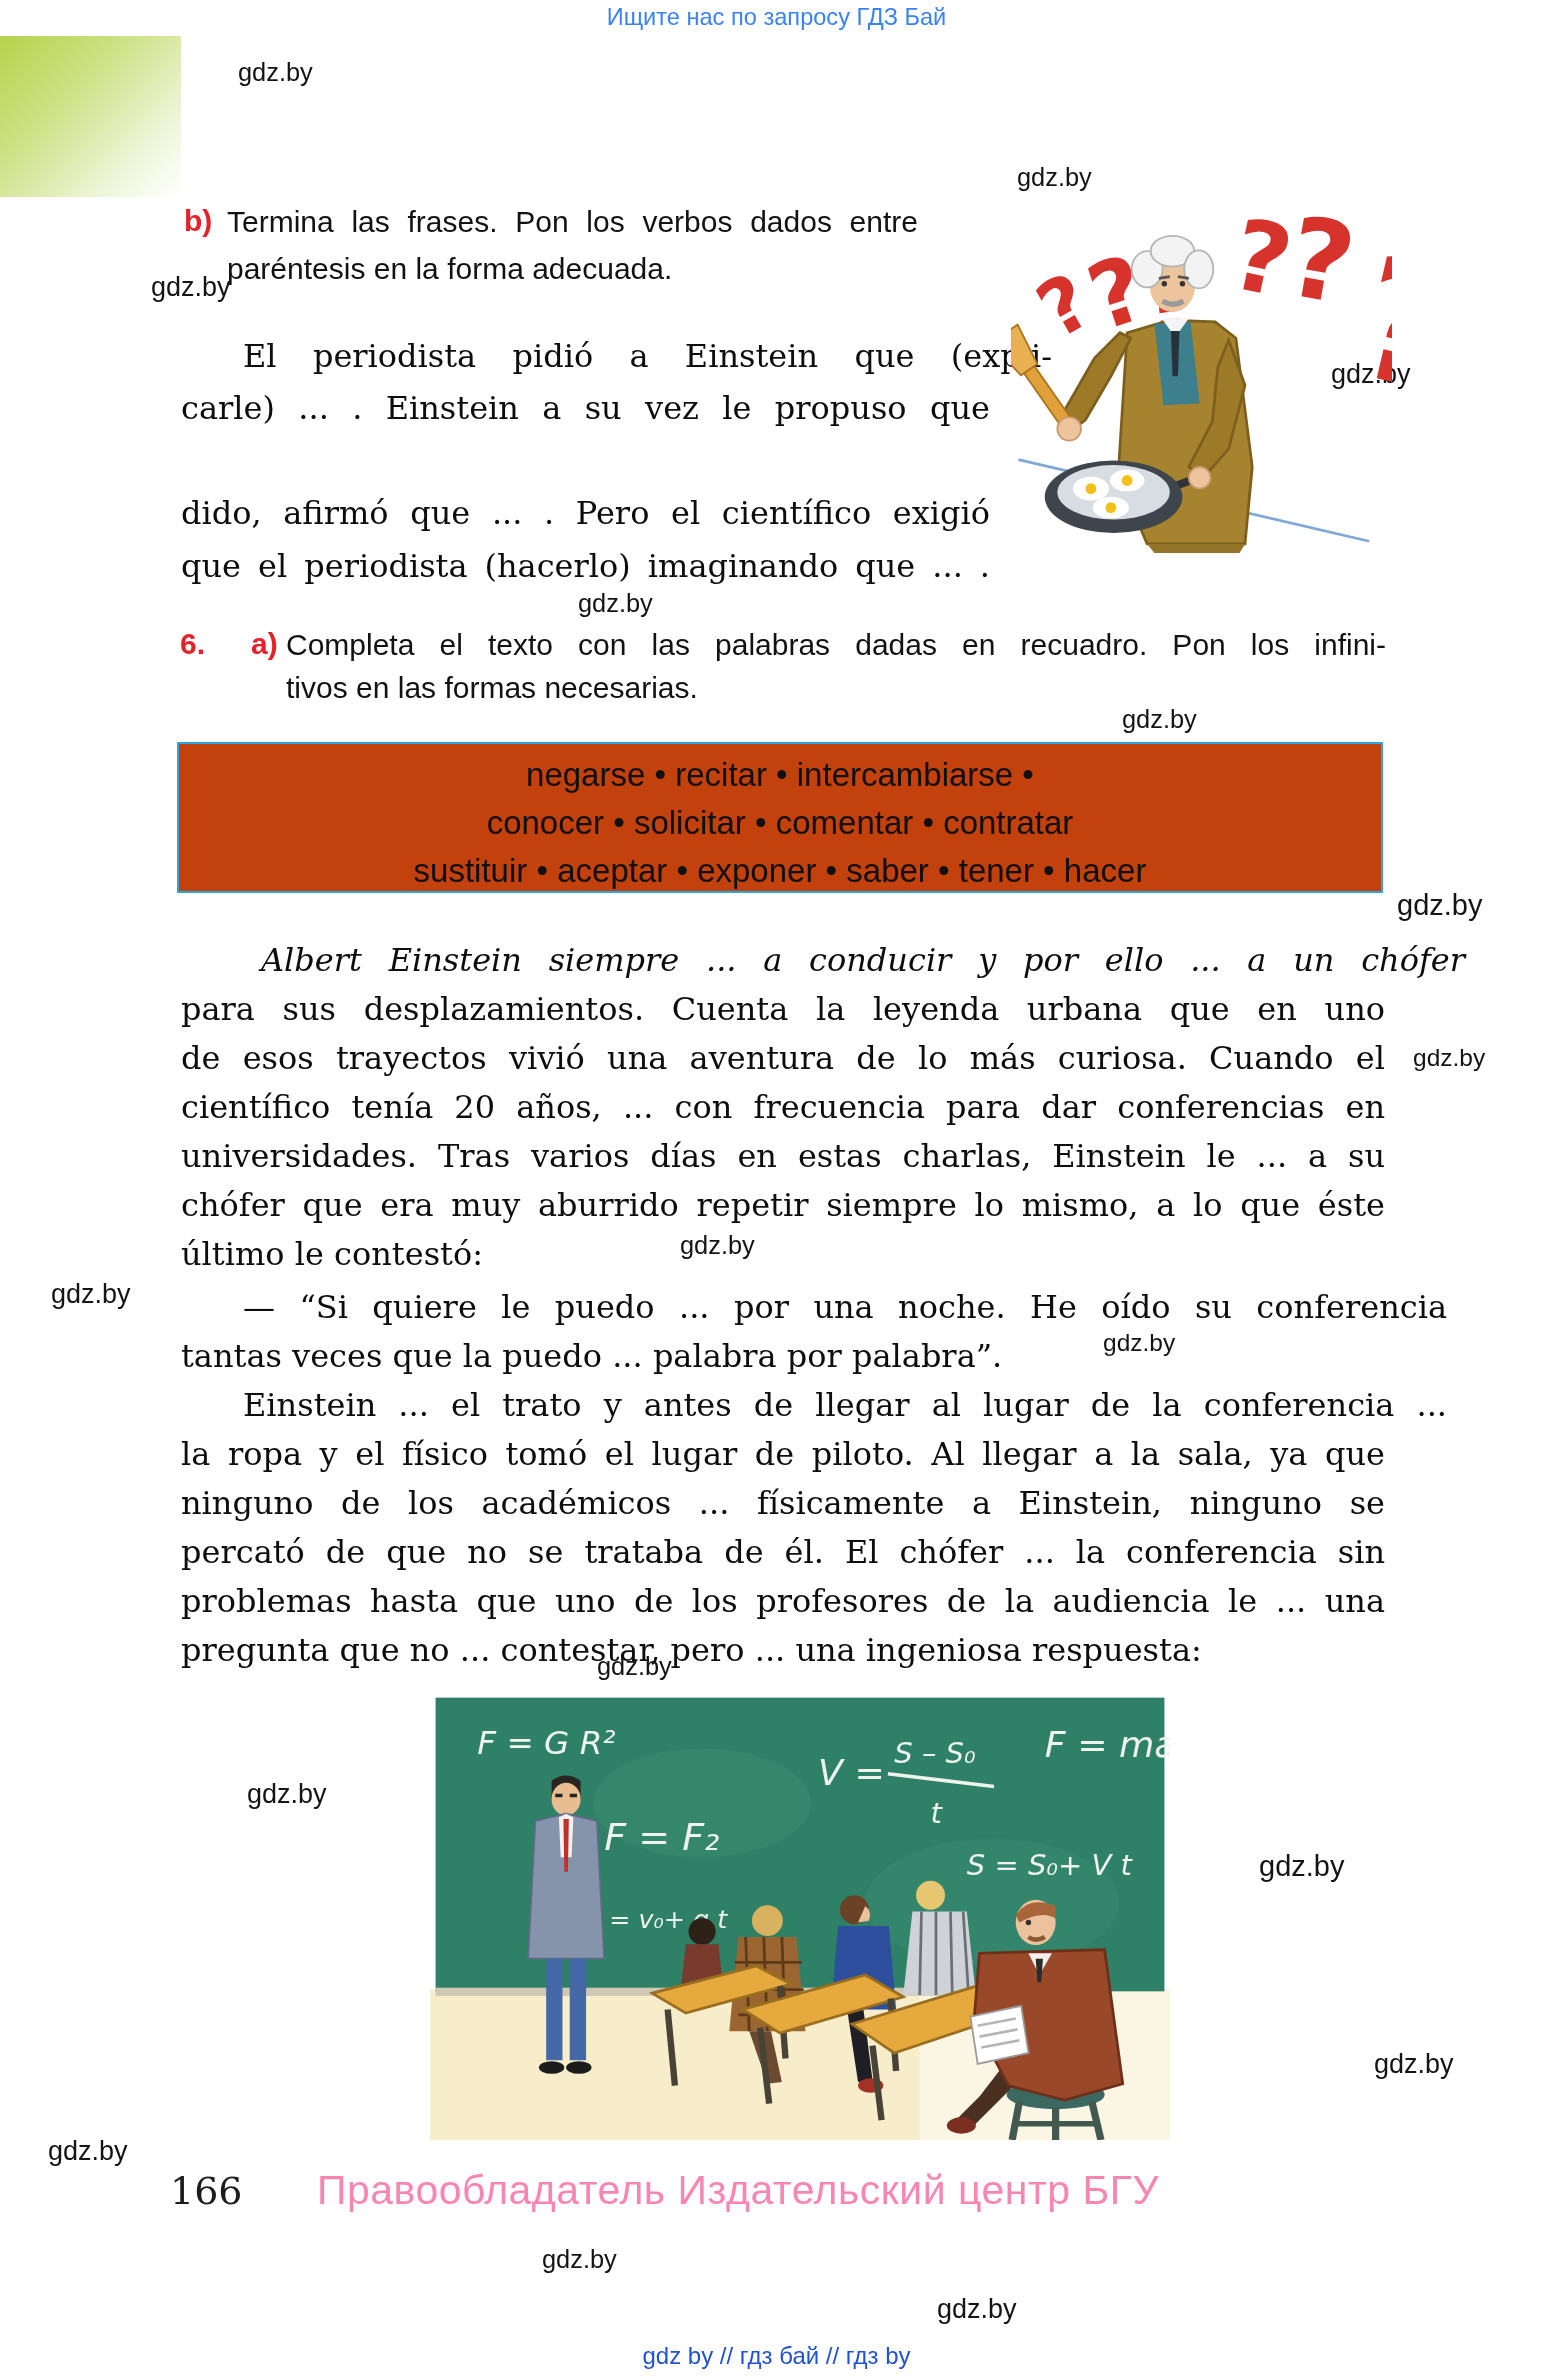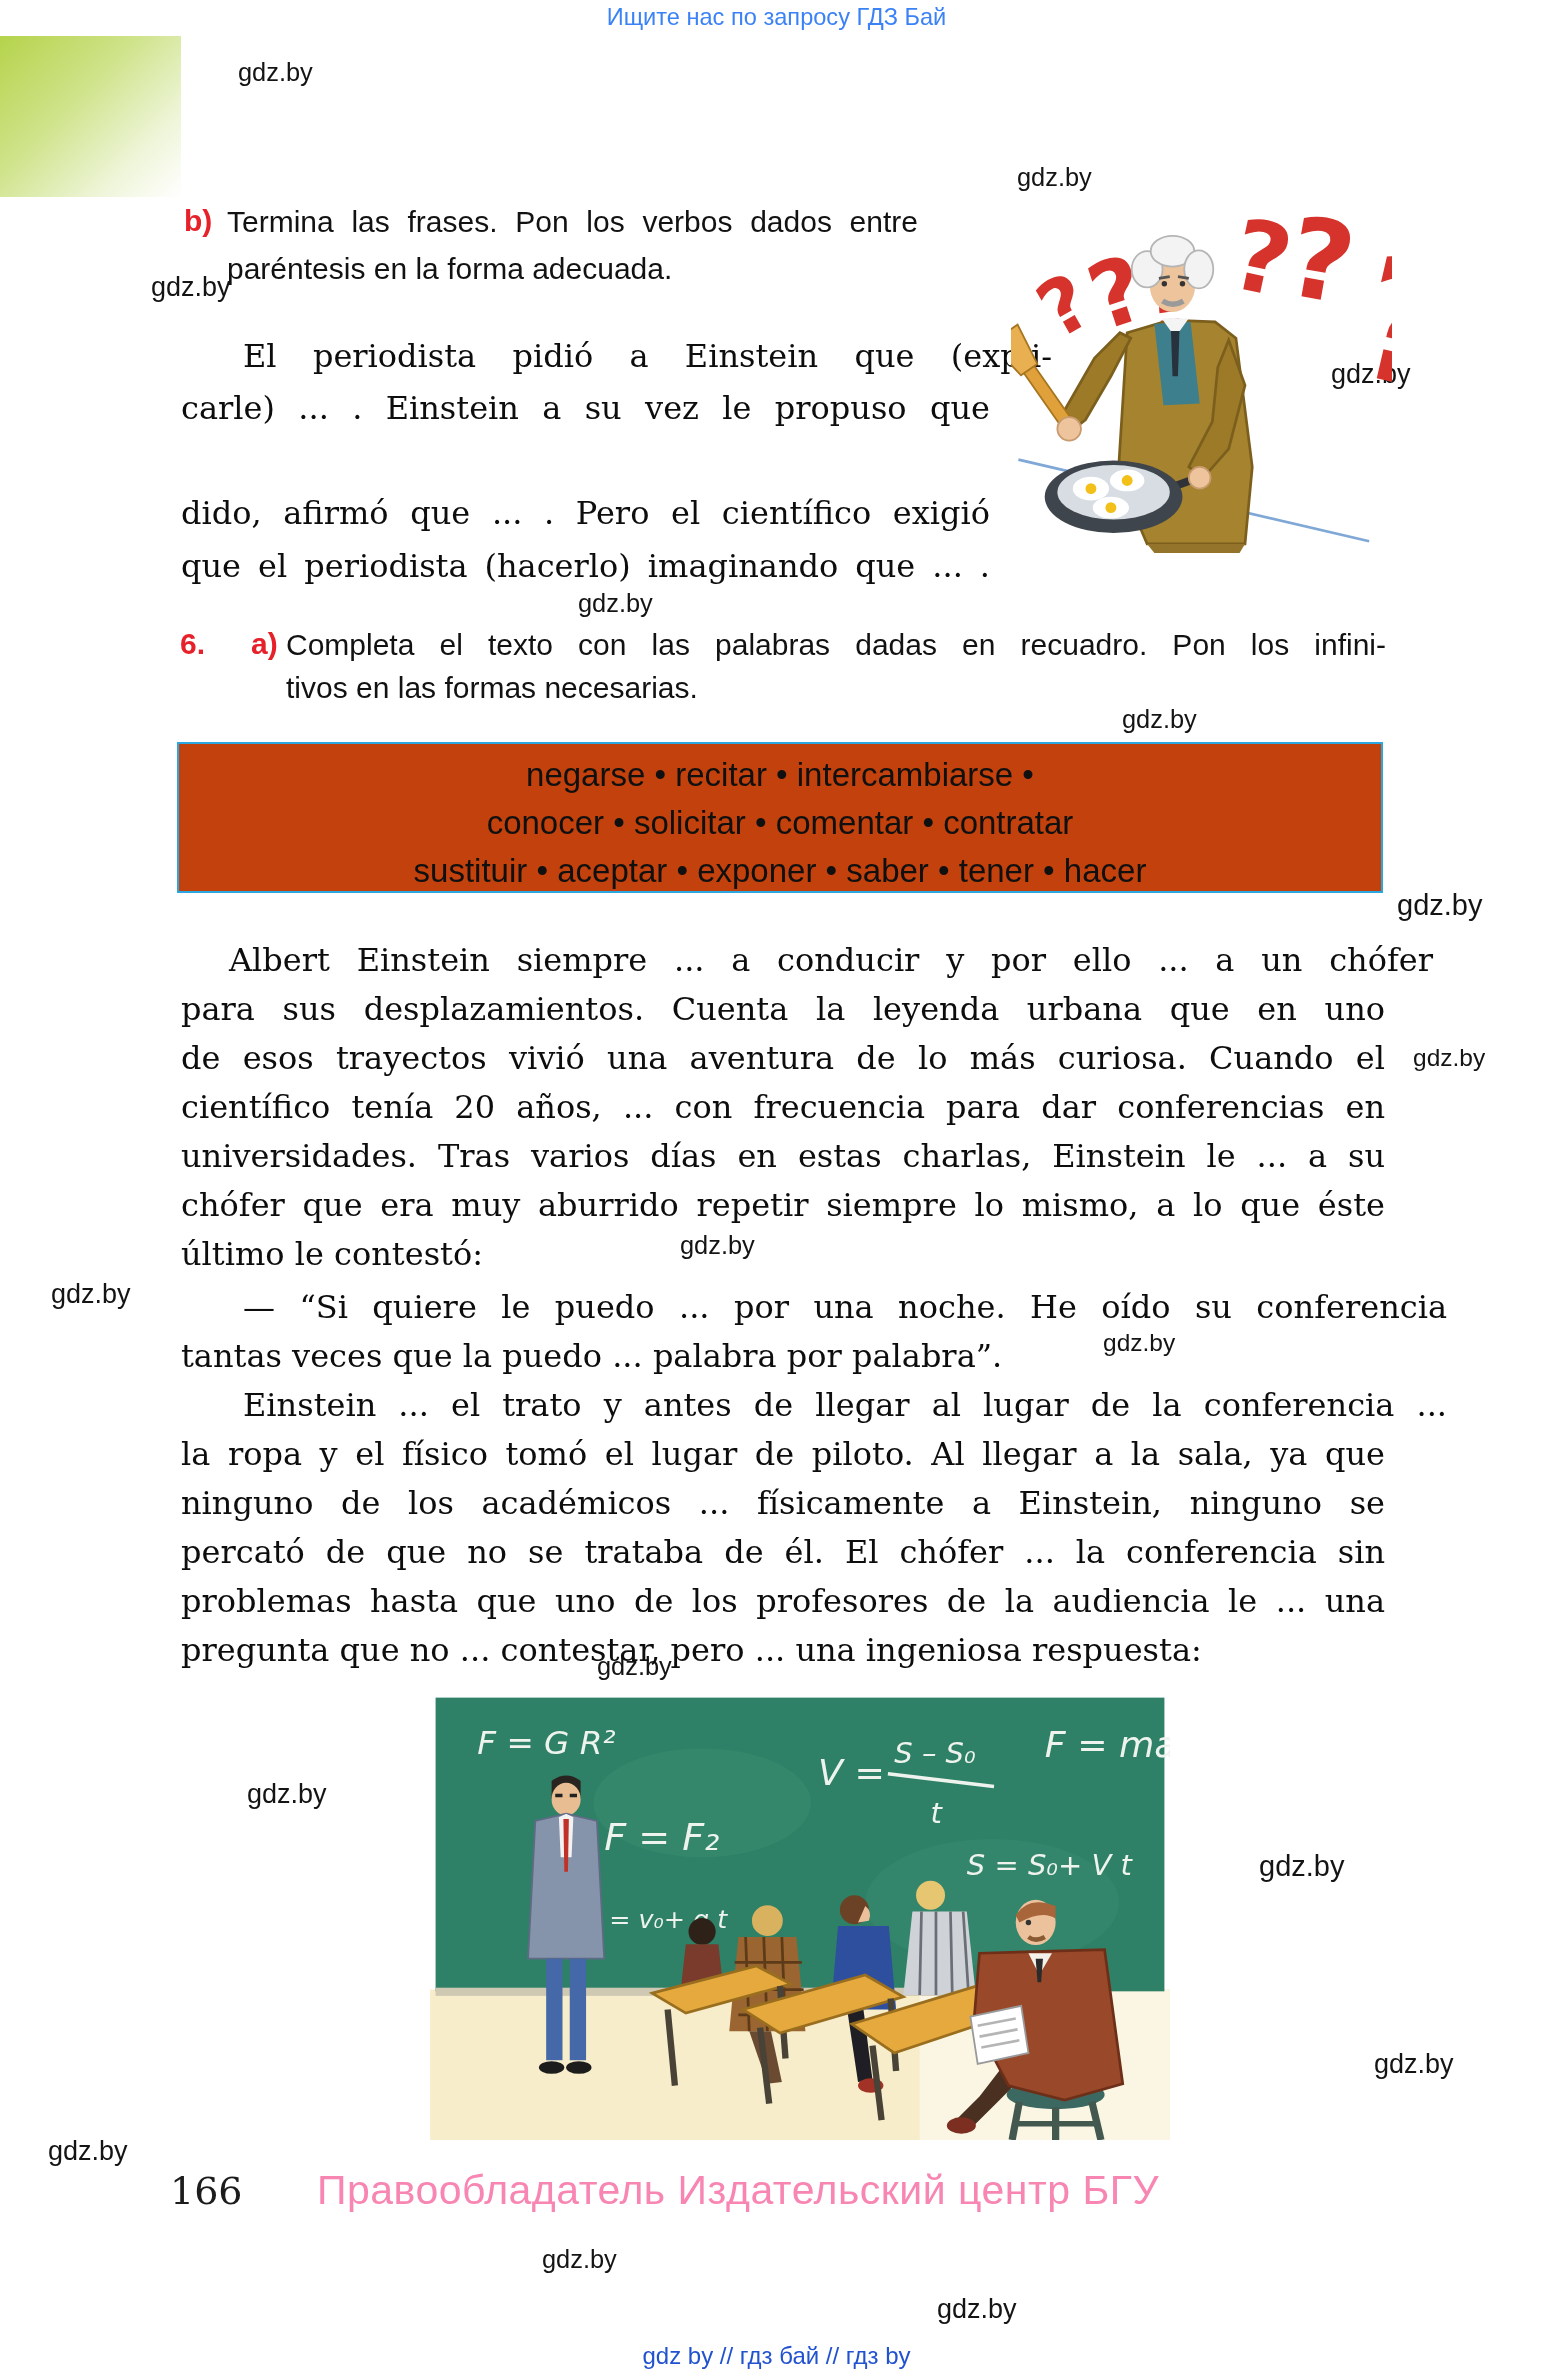--- a/index.html
+++ b/index.html
@@ -135,21 +135,21 @@
   <div class="redlbl" style="left:251px;top:624px;">a)</div>
   <div class="iline just" style="left:286px;top:624px;width:1100px;">Completa el texto con las palabras dadas en recuadro. Pon los infini-</div>
   <div class="iline" style="left:286px;top:667px;">tivos en las formas necesarias.</div>
 
   <div id="word-box">
     <div class="wbline pad">negarse • recitar • intercambiarse •</div>
     <div class="wbline">conocer • solicitar • comentar • contratar</div>
     <div class="wbline">sustituir • aceptar • exponer • saber • tener • hacer</div>
   </div>
 
-  <div class="sline ind" style="left:167px;top:938px;width:1204px;">Albert Einstein siempre ... a conducir y por ello ... a un chófer</div>
+  <div class="sline ind" style="left:199px;top:938px;width:1204px;font-style:italic;">Albert Einstein siempre ... a conducir y por ello ... a un chófer</div>
   <div class="sline" style="left:181px;top:987px;width:1204px;">para sus desplazamientos. Cuenta la leyenda urbana que en uno</div>
   <div class="sline" style="left:181px;top:1036px;width:1204px;">de esos trayectos vivió una aventura de lo más curiosa. Cuando el</div>
   <div class="sline" style="left:181px;top:1085px;width:1204px;">científico tenía 20 años, ... con frecuencia para dar conferencias en</div>
   <div class="sline" style="left:181px;top:1134px;width:1204px;">universidades. Tras varios días en estas charlas, Einstein le ... a su</div>
   <div class="sline" style="left:181px;top:1183px;width:1204px;">chófer que era muy aburrido repetir siempre lo mismo, a lo que éste</div>
   <div class="sline nojust" style="left:181px;top:1232px;width:1204px;">último le contestó:</div>
 
   <div class="sline ind" style="left:181px;top:1285px;width:1204px;">— “Si quiere le puedo ... por una noche. He oído su conferencia</div>
   <div class="sline nojust" style="left:181px;top:1334px;width:1204px;">tantas veces que la puedo ... palabra por palabra”.</div>
 

